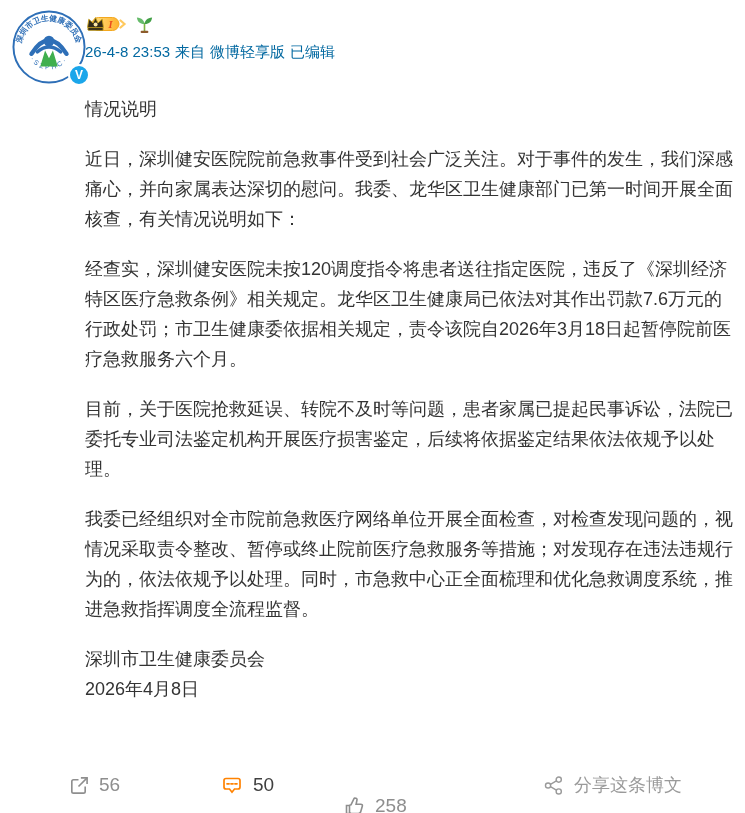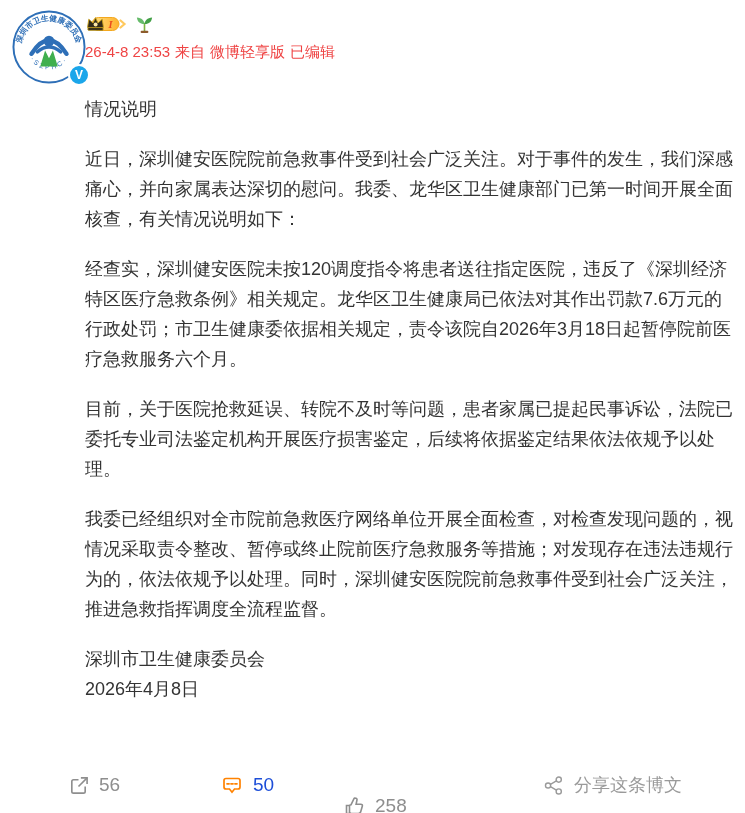--- a/index.html
+++ b/index.html
@@ -22,40 +22,40 @@
     position: absolute; right: -4px; bottom: -2px;
     width: 22px; height: 22px; box-sizing: border-box;
     border-radius: 50%; background: #1ba6ea; border: 2px solid #ffffff;
     color: #fff; font-weight: bold; font-size: 12px;
     display: flex; align-items: center; justify-content: center;
   }
   .user-info { margin-left: 73px; padding-top: 4px; }
   .username-row { display: flex; align-items: center; gap: 7px; }
   .username { font-size: 19px; font-weight: bold; color: #333; cursor: pointer; }
   .badge-icon { display: inline-flex; align-items: center; }
-  .meta { margin-top: 9px; font-size: 15px; color: #ef4444; display: flex; gap: 5px; }
+  .meta { margin-top: 9px; font-size: 15px; color: #0369a1; display: flex; gap: 5px; }
   .meta .link { cursor: pointer; }
 
   
   .body-text {
     position: absolute; top: 94px; left: 85px; width: 648px;
     font-size: 18px; line-height: 30px; color: #333;
   }
   .body-text p { margin: 0 0 20px 0; }
   .signature p { margin: 0; }
 
   
   .toolbar { position: absolute; top: 763px; left: 0; width: 745px; height: 44px; }
   .tb-group {
     position: absolute; top: 50%; transform: translateY(-50%);
     display: flex; align-items: center; gap: 10px;
     color: #8e8e8e; font-size: 19px; cursor: pointer; user-select: none;
   }
   #tb-repost  { left: 68px; }
-  #tb-comment { left: 221px; color: #1d4ed8; }
+  #tb-comment { left: 221px; color: #404040; }
   #tb-like    { left: 343px; margin-top: 21px; }
   #tb-share   { left: 543px; font-size: 18px; color: #9a9a9a; }
   .tb-group svg { display: block; }
 </style>
 </head>
 <body>
 
 <div class="card">
 
   <div class="header">
@@ -118,21 +118,21 @@
         <span class="link">已编辑</span>
       </div>
     </div>
   </div>
 
   <div class="body-text">
     <p>情况说明</p>
     <p>近日，深圳健安医院院前急救事件受到社会广泛关注。对于事件的发生，我们深感痛心，并向家属表达深切的慰问。我委、龙华区卫生健康部门已第一时间开展全面核查，有关情况说明如下：</p>
     <p>经查实，深圳健安医院未按120调度指令将患者送往指定医院，违反了《深圳经济特区医疗急救条例》相关规定。龙华区卫生健康局已依法对其作出罚款7.6万元的行政处罚；市卫生健康委依据相关规定，责令该院自2026年3月18日起暂停院前医疗急救服务六个月。</p>
     <p>目前，关于医院抢救延误、转院不及时等问题，患者家属已提起民事诉讼，法院已委托专业司法鉴定机构开展医疗损害鉴定，后续将依据鉴定结果依法依规予以处理。</p>
-    <p>我委已经组织对全市院前急救医疗网络单位开展全面检查，对检查发现问题的，视情况采取责令整改、暂停或终止院前医疗急救服务等措施；对发现存在违法违规行为的，依法依规予以处理。同时，深圳健安医院院前急救事件受到社会广泛关注，推进急救指挥调度全流程监督。</p>
+    <p>我委已经组织对全市院前急救医疗网络单位开展全面检查，对检查发现问题的，视情况采取责令整改、暂停或终止院前医疗急救服务等措施；对发现存在违法违规行为的，依法依规予以处理。同时，市急救中心正全面梳理和优化急救调度系统，推进急救指挥调度全流程监督。</p>
     <div class="signature">
       <p>深圳市卫生健康委员会</p>
       <p>2026年4月8日</p>
     </div>
   </div>
 
   <div class="toolbar">
 
     <div class="tb-group" id="tb-repost">
       <svg width="21" height="21" viewBox="0 0 22 22" fill="none" stroke="#8e8e8e" stroke-width="1.7">

